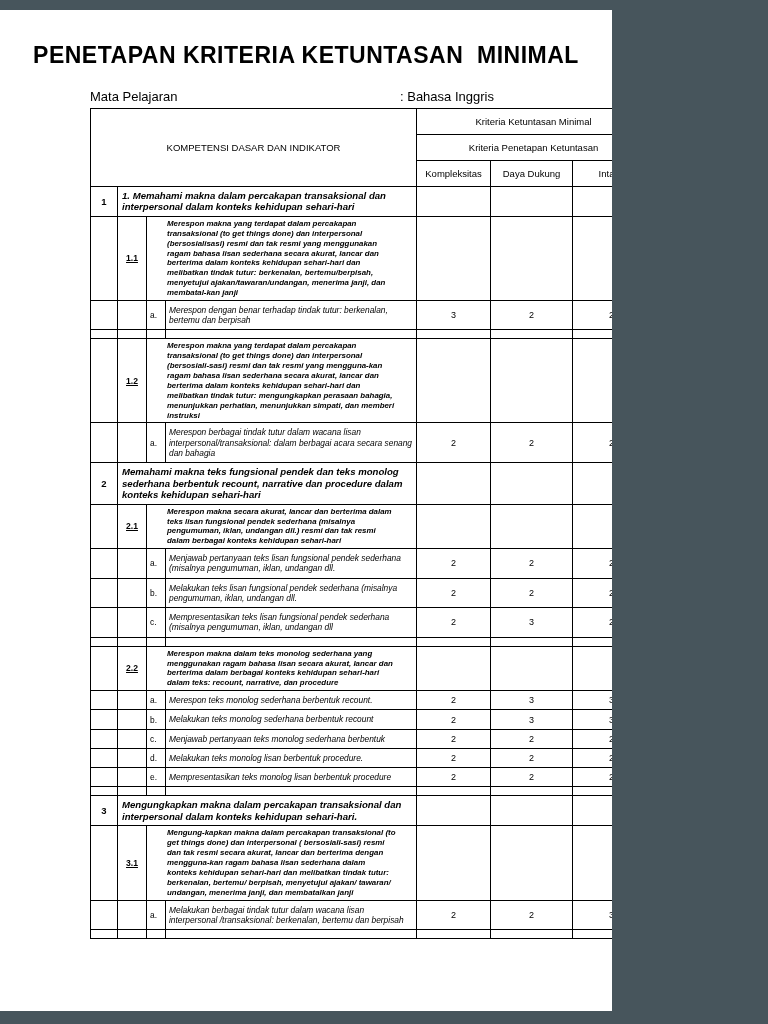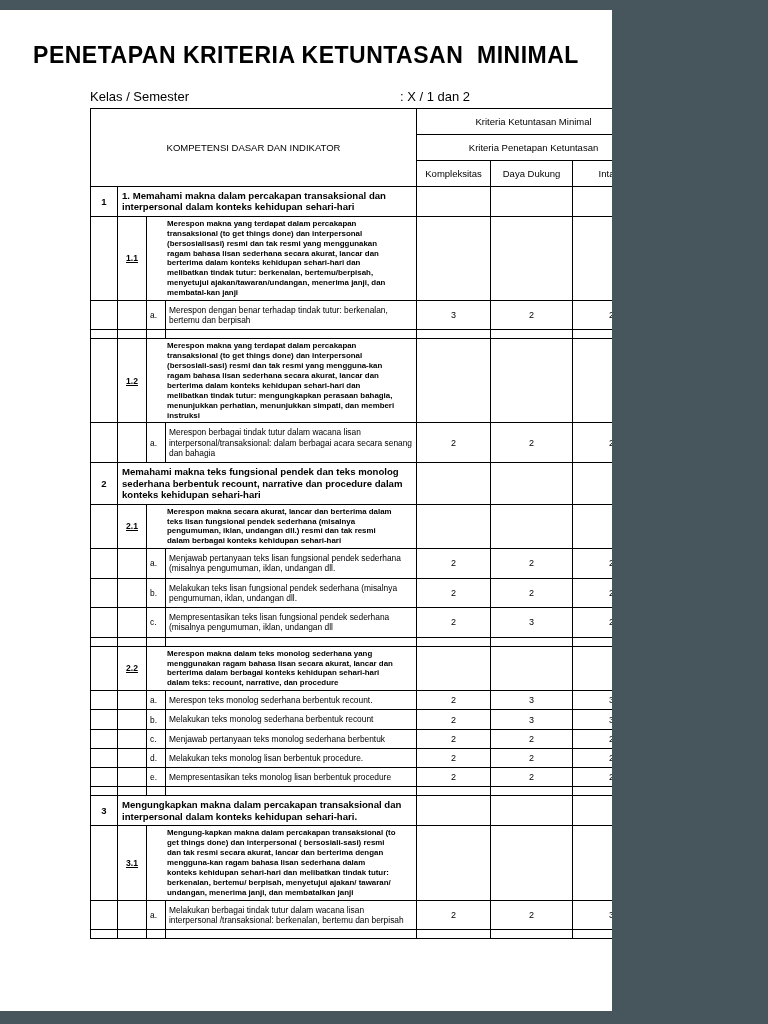--- a/index.html
+++ b/index.html
@@ -47,21 +47,21 @@
     font-size: 9.5px;
     text-align: center;
     padding: 7px 2px;
   }
   th.hdr-kompetensi { font-weight: bold; font-size: 9px; }
   th.hdr-kkm { font-size: 9.5px; }
   th.hdr-group { font-size: 9px; }
   th.hdr-col { font-size: 9.3px; }
 
   td.c { text-align: center; }
-  td.txt { text-align: left; }
+  td.txt { text-align: left; font-style: italic; }
 
   .row-kd td.num { font-size: 9.5px; font-weight: bold; }
   .row-kd td.kd-text { font-weight: bold; font-size: 9.6px; line-height: 1.2; padding: 3px 4px; }
   .row-sub td.sub { font-size: 8.6px; font-weight: bold; text-decoration: underline; }
   .row-sub td.sub-text { font-weight: bold; font-size: 7.9px; line-height: 1.25; padding: 2px 20px; }
   .row-item td.letter { font-size: 8.4px; text-align: left; padding: 1px 2px 1px 3px; vertical-align: middle; }
   .row-item td.item-text { font-size: 8.4px; line-height: 1.22; padding: 4px 3px; }
   td.val { font-size: 9px; }
   td.kkm { font-size: 9px; }
   .row-kd td.kkm, .row-sub td.kkm { font-weight: bold; font-size: 15px; }
@@ -72,22 +72,22 @@
 
 <div class="viewer">
   <div class="strip top"></div>
 
   <div class="page">
 
     <h1 class="doc-title">PENETAPAN KRITERIA KETUNTASAN  MINIMAL</h1>
 
     <div class="meta">
       <div class="meta-row">
-        <span class="meta-label">Kelas / Semester</span>
-        <span class="meta-value">: X / 1 dan 2</span>
+        <span class="meta-label">Mata Pelajaran</span>
+        <span class="meta-value">: Bahasa Inggris</span>
       </div>
     </div>
 
     <table class="kkm">
       <colgroup>
         <col style="width:27px">
         <col style="width:29px">
         <col style="width:19px">
         <col style="width:251px">
         <col style="width:74px">

